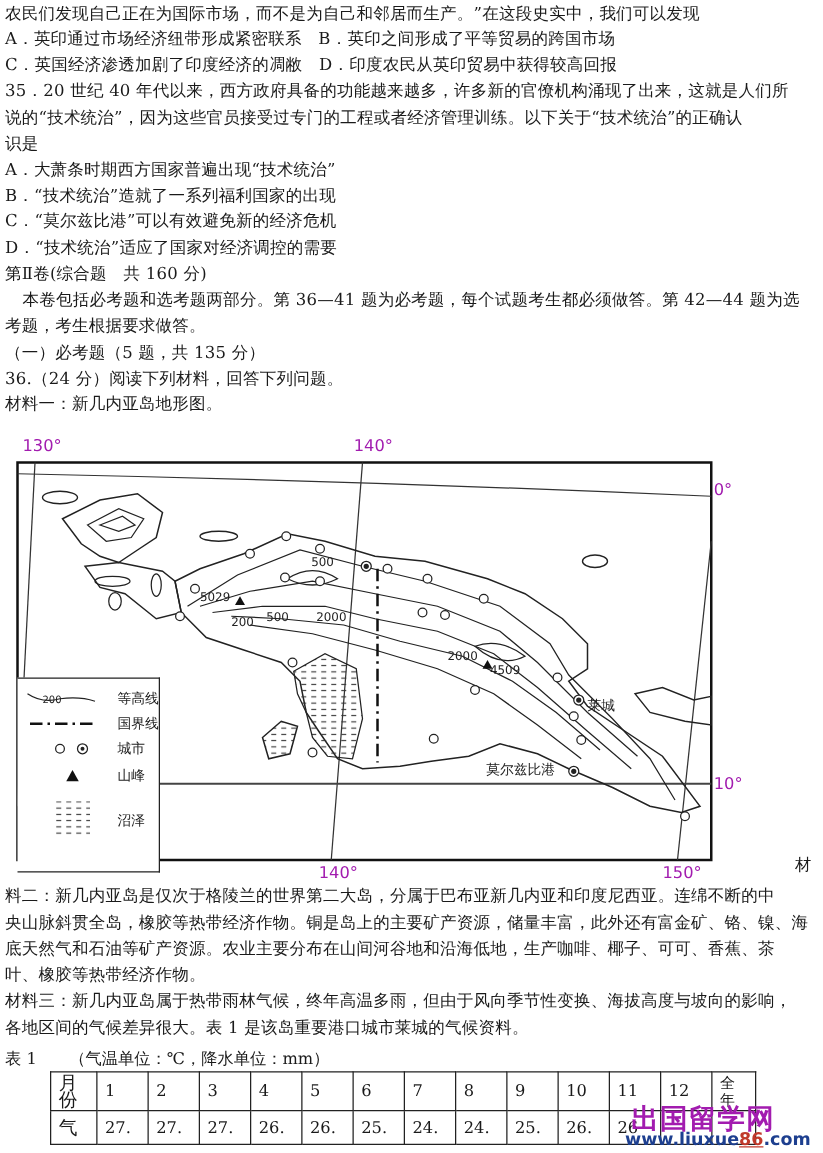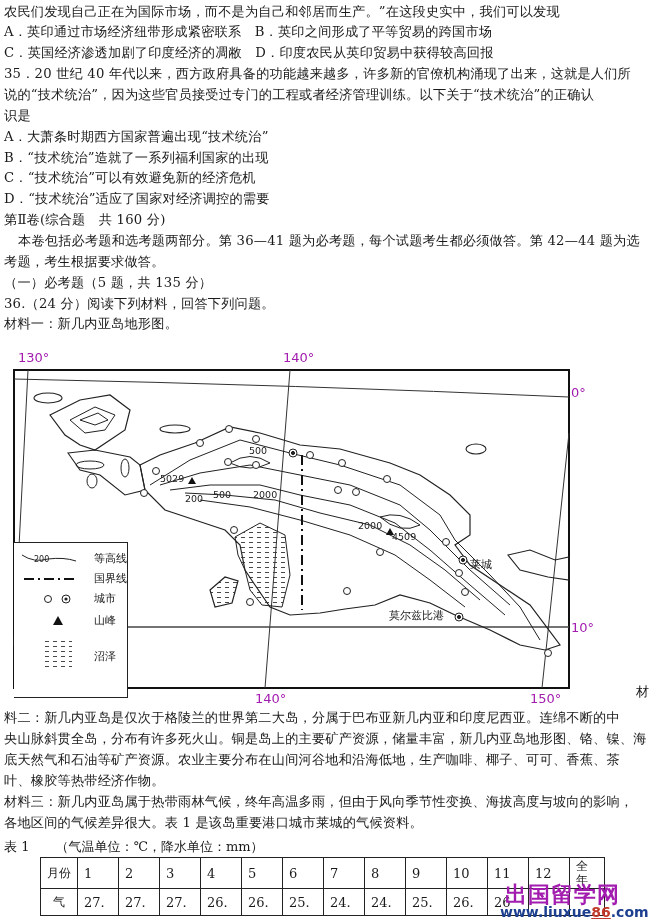--- a/index.html
+++ b/index.html
@@ -11,21 +11,21 @@
   .map-wrap svg { position: absolute; left: 0; top: 0; }
   .deg { position: absolute; font-family: "DejaVu Sans", sans-serif; font-size: 13px; color: #a21caf; }
   .legend { position: absolute; left: 14px; top: 542px; width: 113px; height: 154px; border: 1.5px solid #222; border-left: none; background: #fff; }
   .legend-row { position: absolute; left: 0; width: 113px; height: 20px; font-family: "DejaVu Sans", sans-serif; font-size: 11px; }
   .legend-row .sym { position: absolute; left: 6px; width: 60px; height: 20px; }
   .legend-row .lbl { position: absolute; left: 80px; top: 2px; }
   .maplabel { position: absolute; font-family: "DejaVu Sans", sans-serif; font-size: 9.5px; color: #222; }
   .table-cap { position: absolute; left: 4px; top: 838px; font-size: 13px; }
   table.clim { position: absolute; left: 40px; top: 857px; border-collapse: collapse; font-size: 13px; }
   table.clim td { border: 1.5px solid #222; height: 30px; padding: 0 6px; vertical-align: middle; }
-  table.clim td.hd { width: 24px; font-size: 12px; line-height: 14px; text-align: center; }
+  table.clim td.hd { width: 24px; font-size: 15px; line-height: 14px; }
   table.clim td.c { width: 28px; }
   table.clim td.yr { width: 22px; font-size: 12px; line-height: 14px; }
   table.clim tr.r2 td { height: 26px; }
   .watermark { position: absolute; left: 505px; top: 880px; font-family: "DejaVu Sans", sans-serif; }
   .wm-cn { font-size: 22px; font-weight: bold; color: #a21caf; letter-spacing: 1px; }
   .wm-url { position: absolute; left: -5px; top: 24px; font-size: 14px; font-weight: bold; color: #1d3f8f; white-space: nowrap; }
   .wm-url span { color: #c0392b; text-decoration: underline; }
   .side-char { position: absolute; left: 636px; top: 683px; font-size: 13px; }
 </style>
 </head>
@@ -33,21 +33,21 @@
 
 <div class="line" style="top:2px">农民们发现自己正在为国际市场，而不是为自己和邻居而生产。”在这段史实中，我们可以发现</div>
 <div class="line" style="top:22px">A．英印通过市场经济纽带形成紧密联系　B．英印之间形成了平等贸易的跨国市场</div>
 <div class="line" style="top:43px">C．英国经济渗透加剧了印度经济的凋敝　D．印度农民从英印贸易中获得较高回报</div>
 
 <div class="line" style="top:64px">35．20 世纪 40 年代以来，西方政府具备的功能越来越多，许多新的官僚机构涌现了出来，这就是人们所</div>
 <div class="line" style="top:85px">说的“技术统治”，因为这些官员接受过专门的工程或者经济管理训练。以下关于“技术统治”的正确认</div>
 <div class="line" style="top:106px">识是</div>
 <div class="line" style="top:127px">A．大萧条时期西方国家普遍出现“技术统治”</div>
 <div class="line" style="top:148px">B．“技术统治”造就了一系列福利国家的出现</div>
-<div class="line" style="top:168px">C．“技术统治”可以有效避免新的经济危机</div>
+<div class="line" style="top:168px">C．“莫尔兹比港”可以有效避免新的经济危机</div>
 <div class="line" style="top:189px">D．“技术统治”适应了国家对经济调控的需要</div>
 
 <div class="line" style="top:210px">第Ⅱ卷(综合题　共 160 分)</div>
 <div class="line indent" style="top:231px">本卷包括必考题和选考题两部分。第 36—41 题为必考题，每个试题考生都必须做答。第 42—44 题为选</div>
 <div class="line" style="top:252px">考题，考生根据要求做答。</div>
 <div class="line" style="top:273px">（一）必考题（5 题，共 135 分）</div>
 <div class="line" style="top:294px">36.（24 分）阅读下列材料，回答下列问题。</div>
 <div class="line" style="top:314px">材料一：新几内亚岛地形图。</div>
 
 <div class="map-wrap">
@@ -176,21 +176,21 @@
     <svg class="sym" viewBox="0 0 60 32" style="height:32px">
       <rect x="22" y="2" width="30" height="28" fill="url(#swamp)"></rect>
     </svg>
     <span class="lbl" style="top:10px">沼泽</span>
   </div>
 </div>
 
 <span class="side-char">材</span>
 
 <div class="line" style="top:708px">料二：新几内亚岛是仅次于格陵兰的世界第二大岛，分属于巴布亚新几内亚和印度尼西亚。连绵不断的中</div>
-<div class="line" style="top:729px">央山脉斜贯全岛，分布有许多死火山。铜是岛上的主要矿产资源，储量丰富，新几内亚岛地形图、铬、镍、海</div>
+<div class="line" style="top:729px">央山脉斜贯全岛，橡胶等热带经济作物。铜是岛上的主要矿产资源，储量丰富，此外还有富金矿、铬、镍、海</div>
 <div class="line" style="top:750px">底天然气和石油等矿产资源。农业主要分布在山间河谷地和沿海低地，生产咖啡、椰子、可可、香蕉、茶</div>
 <div class="line" style="top:771px">叶、橡胶等热带经济作物。</div>
 
 <div class="line" style="top:792px">材料三：新几内亚岛属于热带雨林气候，终年高温多雨，但由于风向季节性变换、海拔高度与坡向的影响，</div>
 <div class="line" style="top:813px">各地区间的气候差异很大。表 1 是该岛重要港口城市莱城的气候资料。</div>
 
 <div class="table-cap">表 1　　（气温单位：℃，降水单位：mm）</div>
 <table class="clim">
   <tbody>
       <tr>

